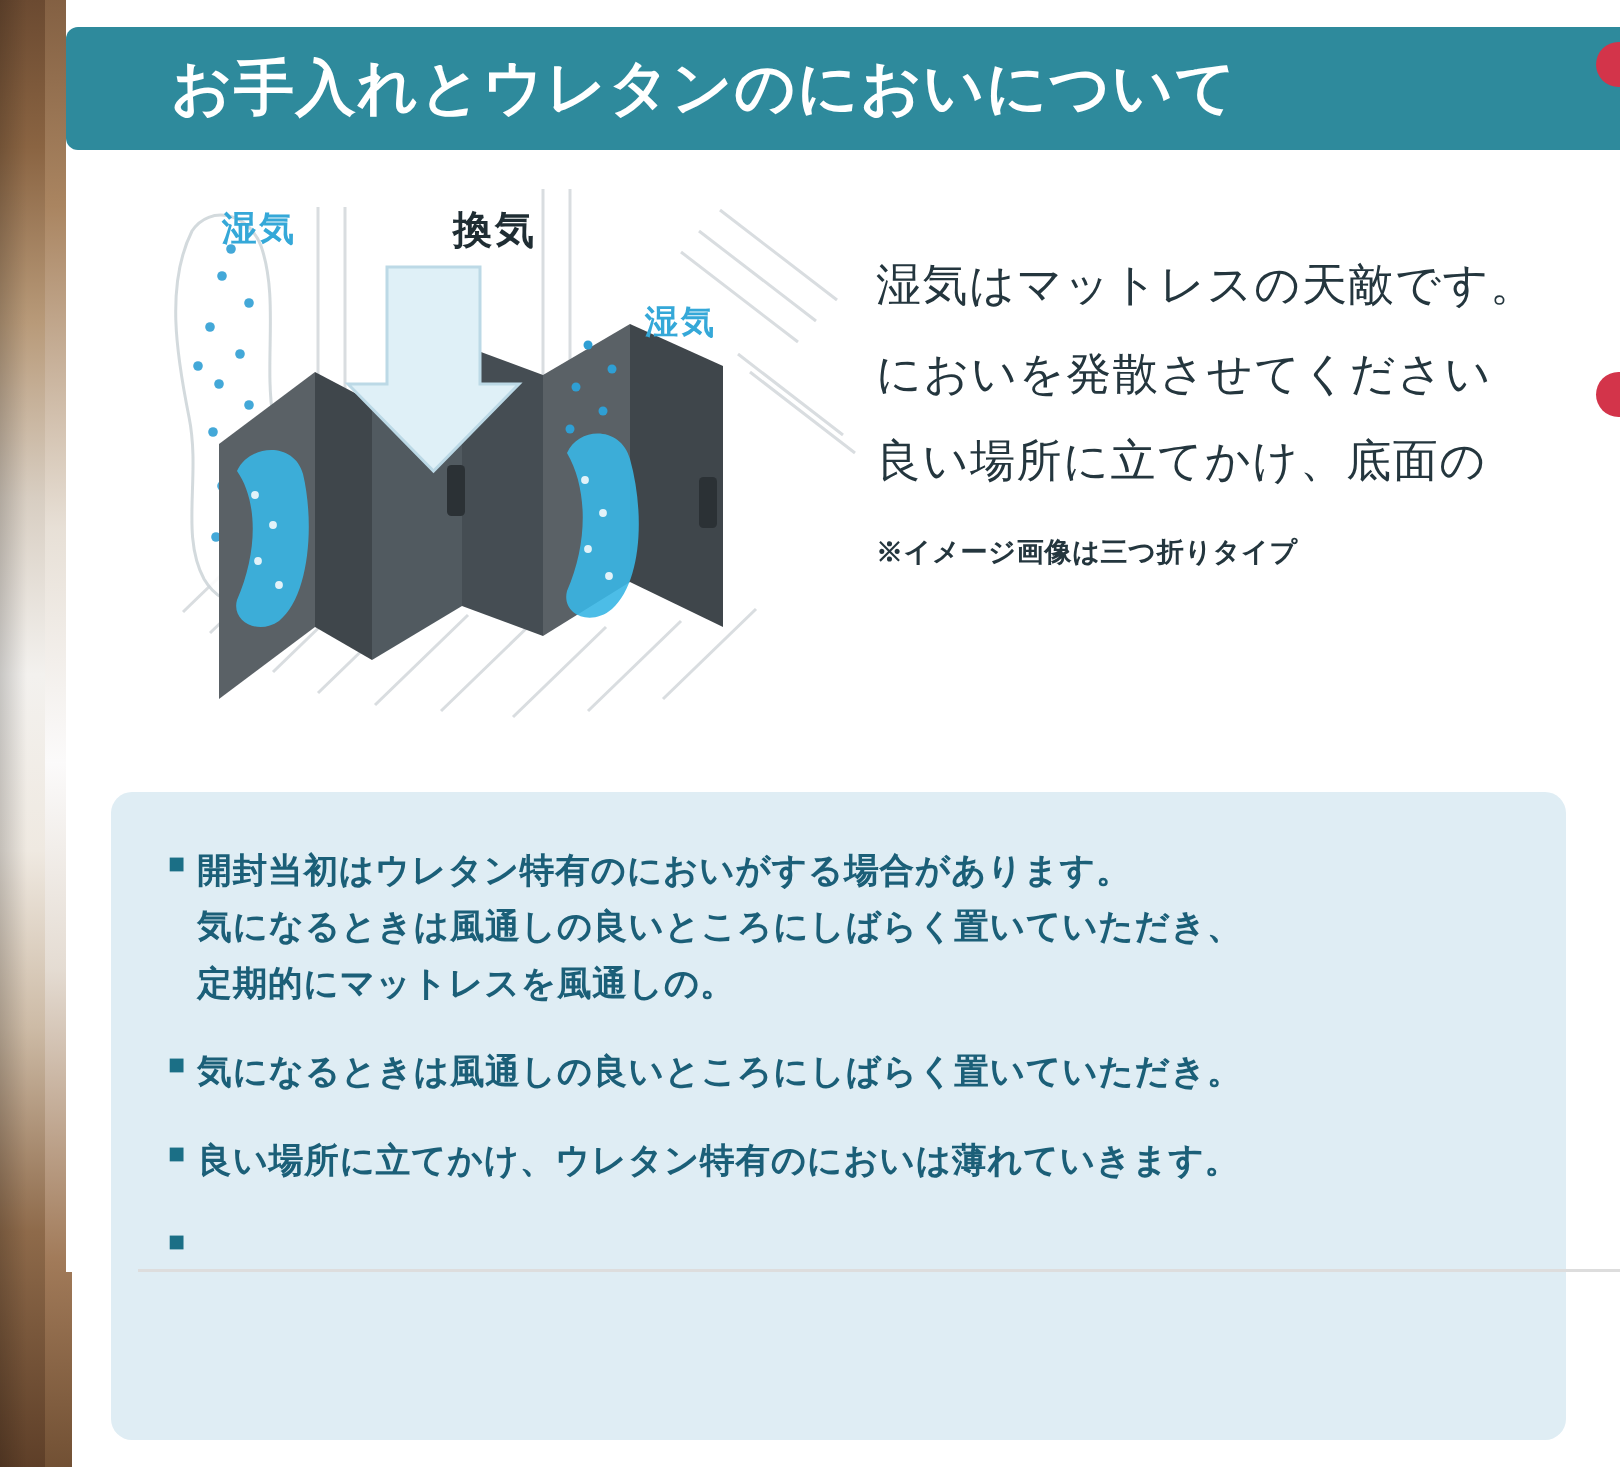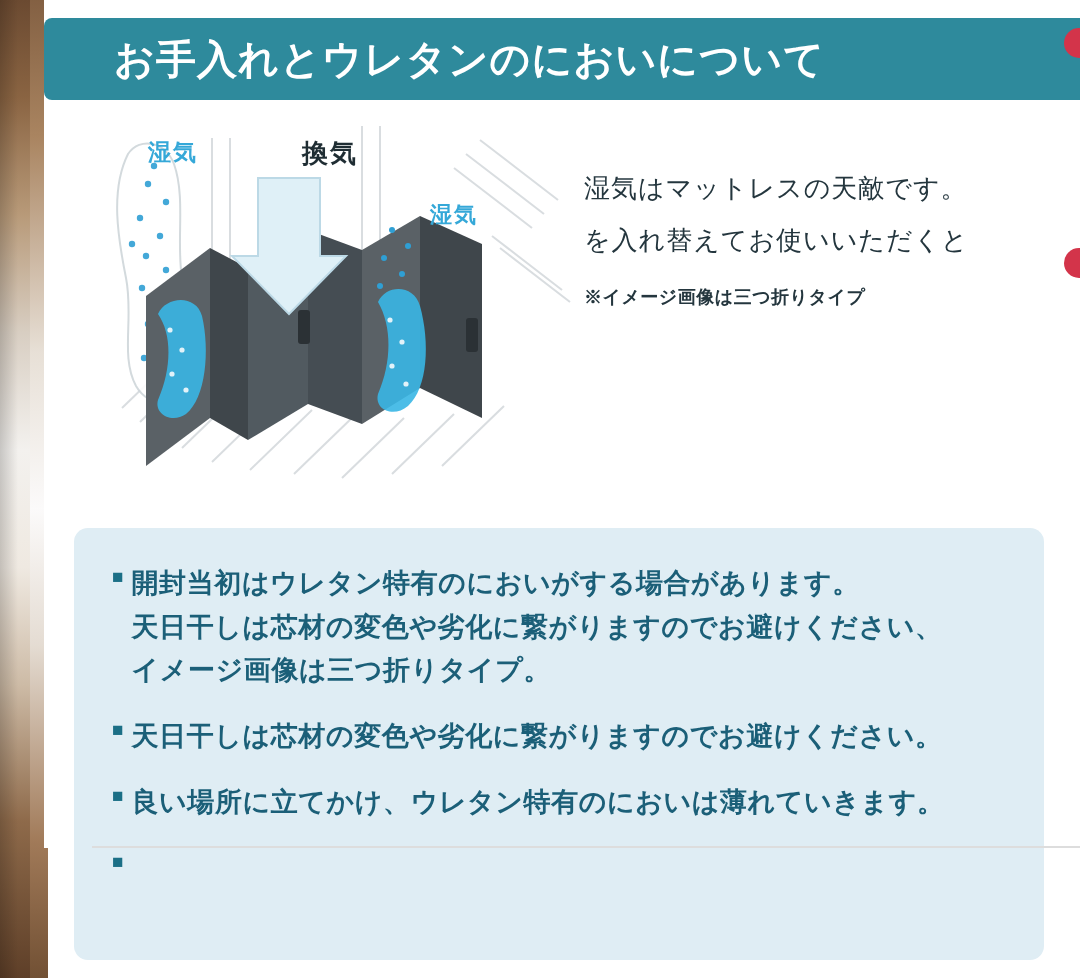--- a/index.html
+++ b/index.html
@@ -131,21 +131,21 @@
 
   
   .body-text {
     position: absolute;
     left: 540px;
     top: 168px;
     width: 470px;
   }
   .body-text p {
     margin: 0 0 12px 0;
-    font-size: 26px;
+    font-size: 30px;
     line-height: 1.55;
     color: #24363e;
     letter-spacing: 1px;
   }
   .body-note {
     margin-top: 24px;
     font-size: 18px;
     color: #24363e;
     font-weight: bold;
     letter-spacing: 0.5px;
@@ -169,21 +169,21 @@
     margin-bottom: 22px;
   }
   .note-bullet {
     color: #1b6f86;
     font-size: 19px;
     line-height: 1.62;
     margin-right: 8px;
     flex: 0 0 auto;
   }
   .note-lines {
-    font-size: 27px;
+    font-size: 23px;
     line-height: 1.62;
     color: #1b5f78;
     letter-spacing: 0.6px;
     font-weight: bold;
   }
   .note-lines div { white-space: nowrap; }
 
   
   .bottom-rule {
     position: absolute;
@@ -297,39 +297,40 @@
         <polygon points="196,60 258,60 258,138 284,138 227,196 170,138 196,138" fill="#dff0f7" stroke="#bcd9e6" stroke-width="2"></polygon>
 
         <text x="86" y="42" font-family="'Liberation Sans', sans-serif" font-size="23" font-weight="bold" fill="#35a8d8" letter-spacing="2">湿気</text>
         <text x="240" y="44" font-family="'Liberation Sans', sans-serif" font-size="26" font-weight="bold" fill="#1f2d33" letter-spacing="2">換気</text>
         <text x="368" y="104" font-family="'Liberation Sans', sans-serif" font-size="22" font-weight="bold" fill="#35a8d8" letter-spacing="2">湿気</text>
       </svg>
     </div>
 
     <div class="body-text">
       <p>湿気はマットレスの天敵です。</p>
-      <p>を入れ替えてお使いいただくと</p>
+      <p>においを発散させてください</p>
+      <p>良い場所に立てかけ、底面の</p>
       <div class="body-note">※イメージ画像は三つ折りタイプ</div>
     </div>
 
     <div class="notebox">
 
       <div class="note-item">
         <span class="note-bullet">■</span>
         <div class="note-lines">
           <div>開封当初はウレタン特有のにおいがする場合があります。</div>
-          <div>天日干しは芯材の変色や劣化に繋がりますのでお避けください、</div>
-          <div>イメージ画像は三つ折りタイプ。</div>
+          <div>気になるときは風通しの良いところにしばらく置いていただき、</div>
+          <div>定期的にマットレスを風通しの。</div>
         </div>
       </div>
 
       <div class="note-item">
         <span class="note-bullet">■</span>
         <div class="note-lines">
-          <div>天日干しは芯材の変色や劣化に繋がりますのでお避けください。</div>
+          <div>気になるときは風通しの良いところにしばらく置いていただき。</div>
         </div>
       </div>
 
       <div class="note-item">
         <span class="note-bullet">■</span>
         <div class="note-lines">
           <div>良い場所に立てかけ、ウレタン特有のにおいは薄れていきます。</div>
         </div>
       </div>
 

